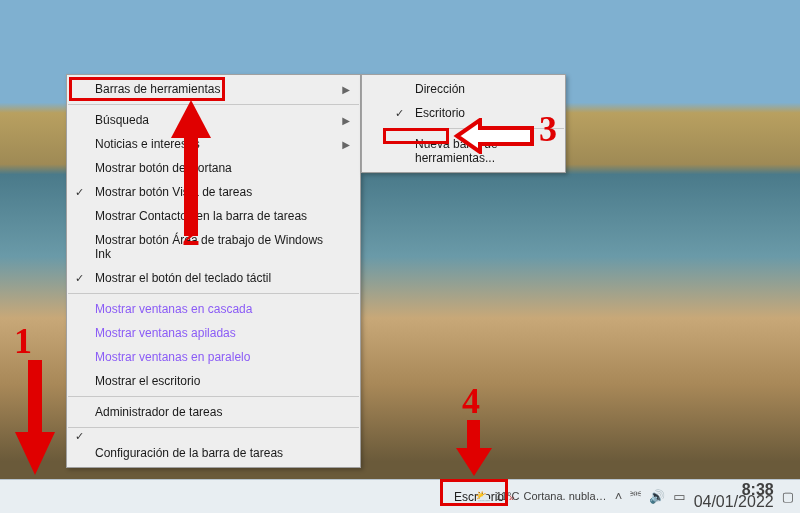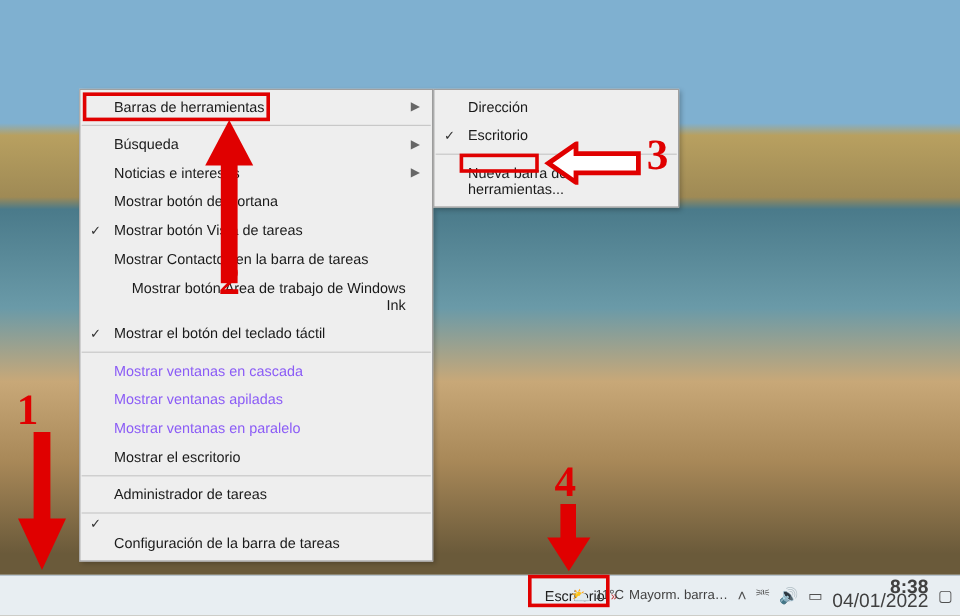--- a/index.html
+++ b/index.html
@@ -43,22 +43,22 @@
   .systray .icon { font-size: 13px; color: #505050; }
   .systray .clock { text-align: right; line-height: 12px; font-size: 16px; }
   .systray .clock div:first-child { font-weight: bold; }
 
   
   .ctxmenu {
     position: absolute; background: #eeeeee; border: 1px solid #a0a0a0;
     box-shadow: 2px 2px 4px rgba(0,0,0,.25);
     padding: 2px 0;
   }
-  .ctxmenu.main { left: 66px; top: 74px; width: 295px; text-align: right; }
-  .ctxmenu.sub  { left: 361px; top: 74px; width: 205px; }
+  .ctxmenu.main { left: 66px; top: 74px; width: 295px; }
+  .ctxmenu.sub  { left: 361px; top: 74px; width: 205px; padding-left: 25px; }
   .ctxmenu .item {
     display: flex; align-items: center;
     padding: 5px 22px 5px 28px;
     color: #1a1a1a; position: relative;
     font-size: 12px;
   }
   .ctxmenu .item.disabled { color: #8b5cf6; }
   .ctxmenu .item .chk {
     position: absolute; left: 8px; font-size: 11px; color: #333;
   }
@@ -151,21 +151,21 @@
 <div class="taskbar">
   <div class="start-circle"></div>
   <div class="task-toolbar-label">
     <span>Escritorio</span>
     <span class="chev">»</span>
   </div>
   <div class="systray">
     <div class="weather">
       <span class="icon">⛅</span>
       <span>11°C</span>
-      <span>Mayorm. barra…</span>
+      <span>Cortana. nubla…</span>
     </div>
     <span class="icon">˄</span>
     <span class="icon">⎃</span>
     <span class="icon">🔊</span>
     <span class="icon">▭</span>
     <div class="clock">
       <div>8:38</div>
       <div>04/01/2022</div>
     </div>
     <span class="icon">▢</span>

